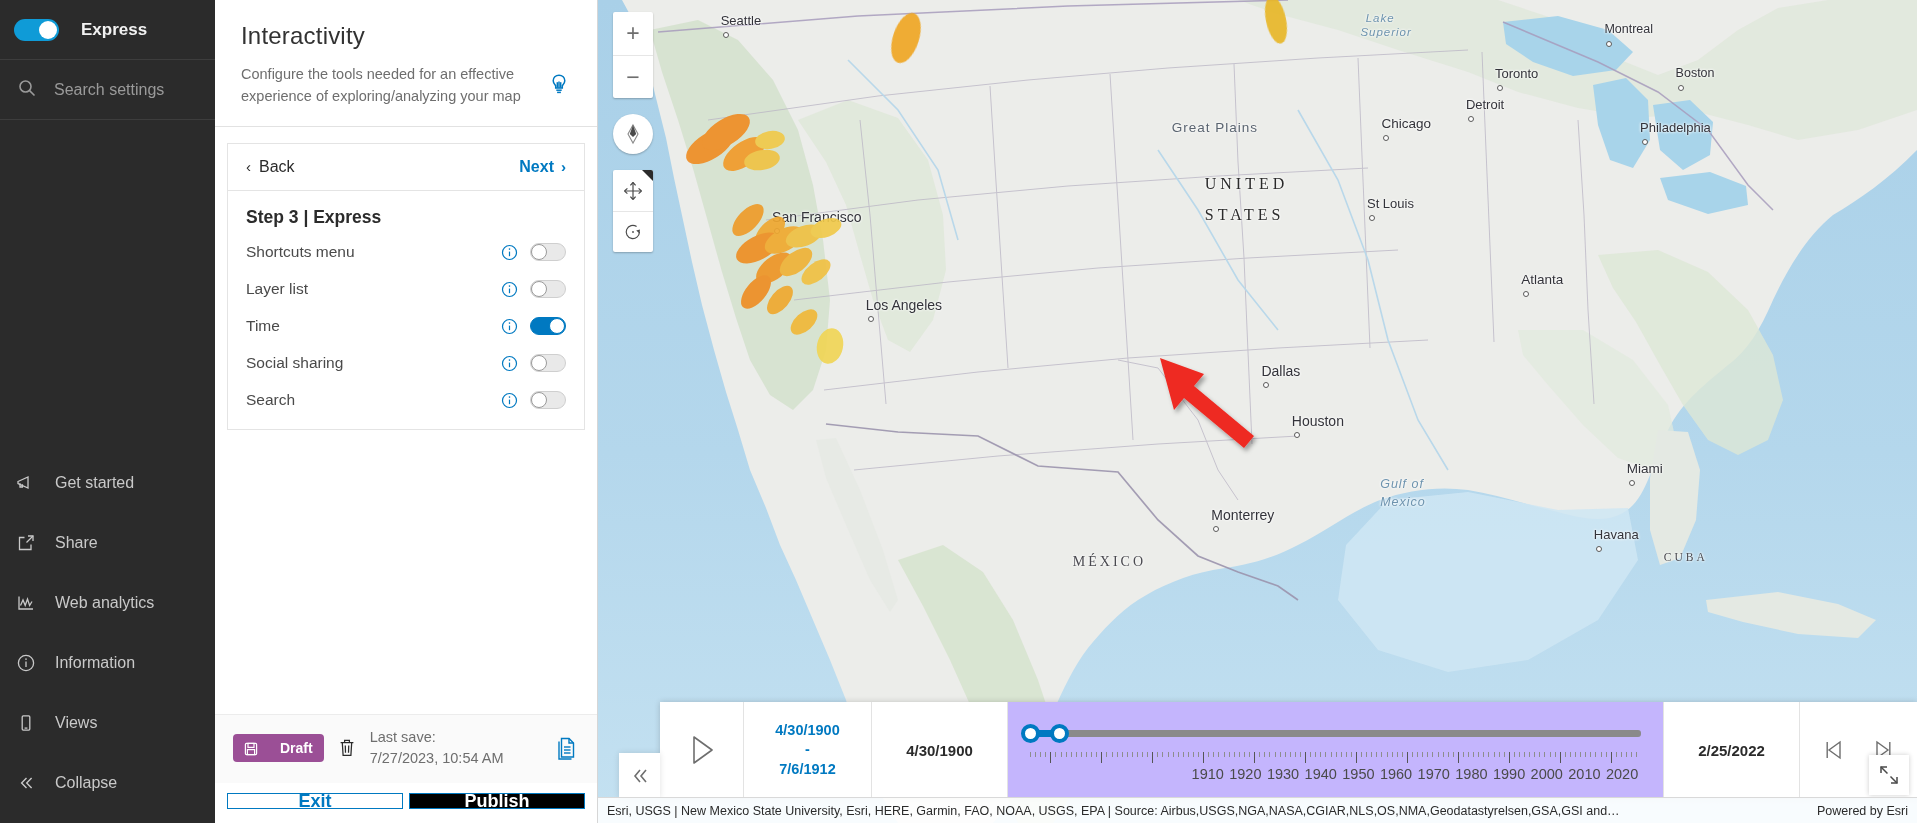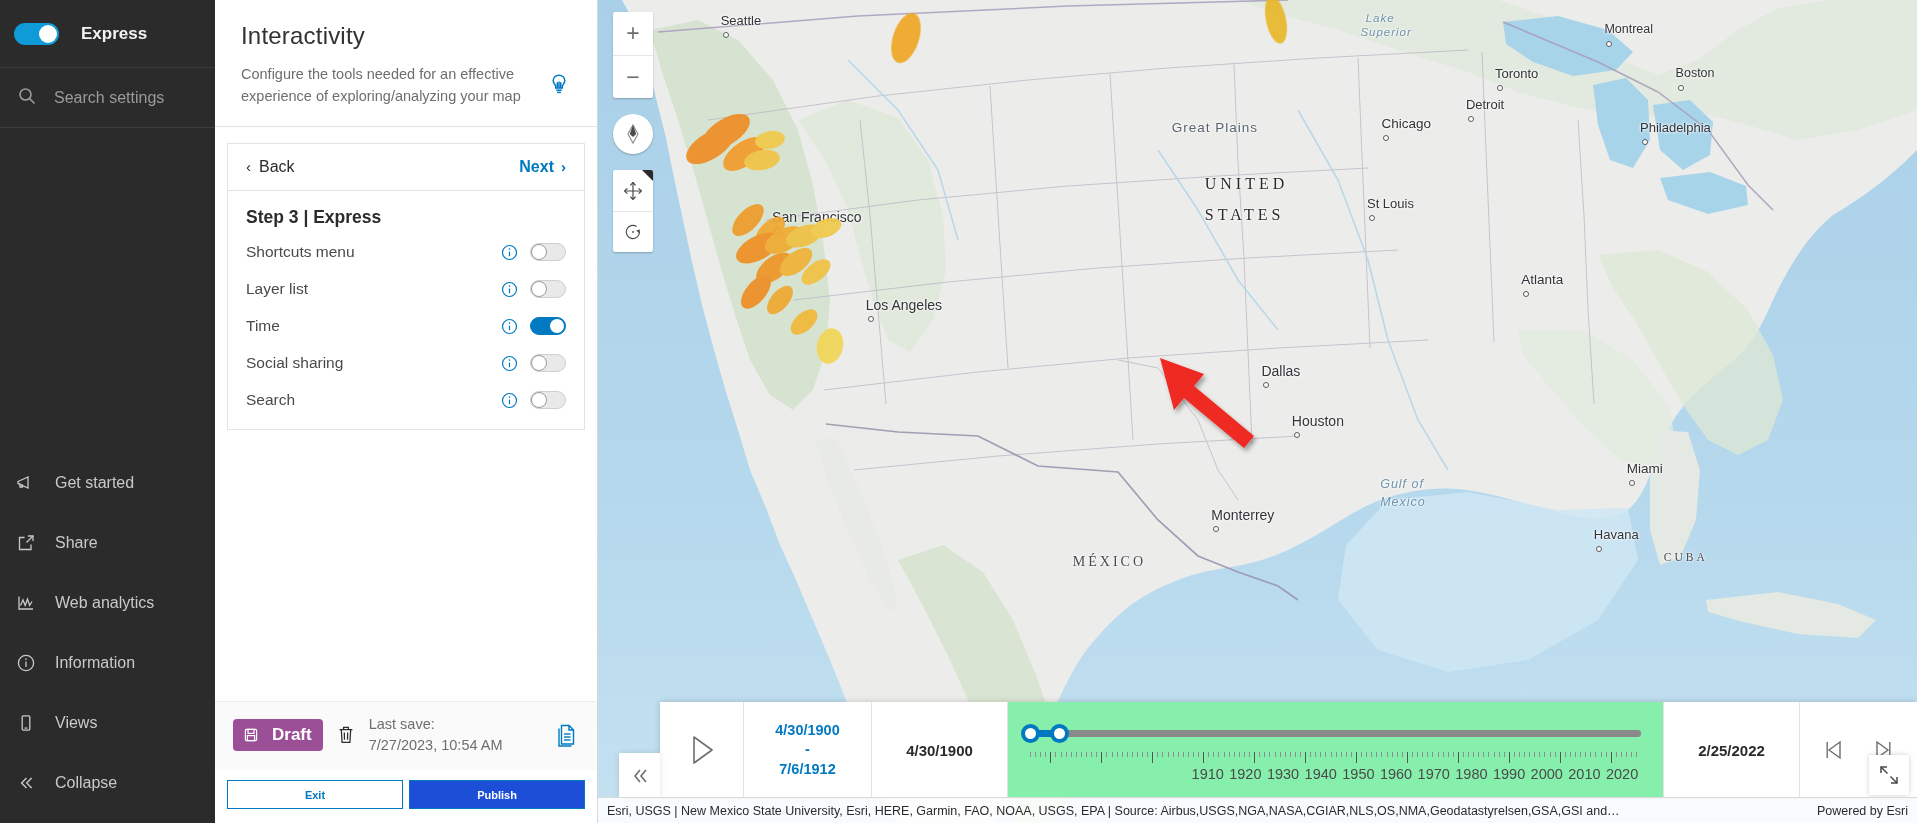--- a/index.html
+++ b/index.html
@@ -13,21 +13,21 @@
 
   
   .rail {
     width: 215px; height: 823px;
     background: #2b2b2b;
     color: #d8d8d8;
     flex: 0 0 215px;
     position: relative;
   }
   .rail-header {
-    height: 68px;
+    height: 60px;
     display: flex; align-items: center;
     padding-left: 14px;
     border-bottom: 1px solid #3d3d3d;
   }
   .switch {
     width: 45px; height: 22px; border-radius: 11px;
     background: #0f9bd7; position: relative; flex: 0 0 45px;
     cursor: pointer;
   }
   .switch .knob {
@@ -102,34 +102,34 @@
   .panel-spacer { flex: 1 1 auto; }
 
   .save-row {
     display: flex; align-items: center; gap: 14px;
     padding: 12px 18px 14px 18px;
     border-top: 1px solid #ececec;
     background: #fafafa;
   }
   .draft-badge {
     background: #9b4f96; color: #fff; border-radius: 4px;
-    padding: 6px 11px; font-size: 17px; font-weight: 700;
-    display: flex; align-items: center; gap: 14px; cursor: pointer;
+    padding: 6px 11px; font-size: 14px; font-weight: 700;
+    display: flex; align-items: flex-end; gap: 22px; cursor: pointer;
   }
   .trash { cursor: pointer; width: 18px; height: 20px; }
   .last-save { font-size: 14.5px; color: #6e6e6e; line-height: 1.45; flex: 1 1 auto; }
   .dup-ico { cursor: pointer; width: 26px; height: 26px; }
 
   .btn-row { display: flex; gap: 0; padding: 10px 12px 14px 12px; }
   .btn {
-    flex: 1 1 50%; height: 29px; font-size: 11px; font-weight: 700;
+    flex: 1 1 50%; height: 16px; font-size: 18px; font-weight: 700;
     display: flex; align-items: center; justify-content: center; cursor: pointer;
   }
   .btn-exit { background: #fff; color: #0079c1; border: 1px solid #0079c1; }
-  .btn-publish { background: #1d4ed8; color: #fff; border: 1px solid #0079c1; margin-left: 6px; }
+  .btn-publish { background: #000000; color: #fff; border: 1px solid #0079c1; margin-left: 6px; }
 
   
   .map { position: relative; flex: 1 1 auto; height: 823px; overflow: hidden; background: #a8cfe6; }
   .map-canvas { position: absolute; inset: 0; }
 
   .map-ctrls { position: absolute; left: 15px; top: 12px; width: 40px; }
   .zoom-box { background: #fff; border-radius: 2px; box-shadow: 0 1px 2px rgba(0,0,0,.25); overflow: hidden; }
   .zoom-btn {
     width: 40px; height: 43px; display: flex; align-items: center; justify-content: center;
     font-size: 23px; color: #6e6e6e; cursor: pointer; user-select: none;
@@ -161,21 +161,21 @@
     width: 128px; border-right: 1px solid #e3e3e3;
     display: flex; flex-direction: column; align-items: center; justify-content: center;
     color: #0079c1; font-size: 14.5px; font-weight: 700; line-height: 1.35;
     cursor: pointer;
   }
   .tb-start {
     width: 136px; border-right: 1px solid #e3e3e3;
     display: flex; align-items: center; justify-content: center;
     color: #2b2b2b; font-size: 15px; font-weight: 700;
   }
-  .tb-slider { flex: 1 1 auto; background: #86efac; position: relative; }
+  .tb-slider { flex: 1 1 auto; background: #c4b5fd; position: relative; }
   .track {
     position: absolute; left: 22px; right: 22px; top: 28px; height: 7px;
     background: #8a8a8a; border-radius: 3px;
   }
   .track-fill { position: absolute; left: 0%; width: 4.2%; top: 0; height: 7px; background: #0079c1; border-radius: 3px; }
   .handle {
     position: absolute; top: -6px; width: 19px; height: 19px; border-radius: 50%;
     background: #fff; border: 4px solid #0079c1; cursor: pointer;
   }
   .ticks { position: absolute; left: 22px; right: 22px; top: 50px; height: 12px; display: flex; }

